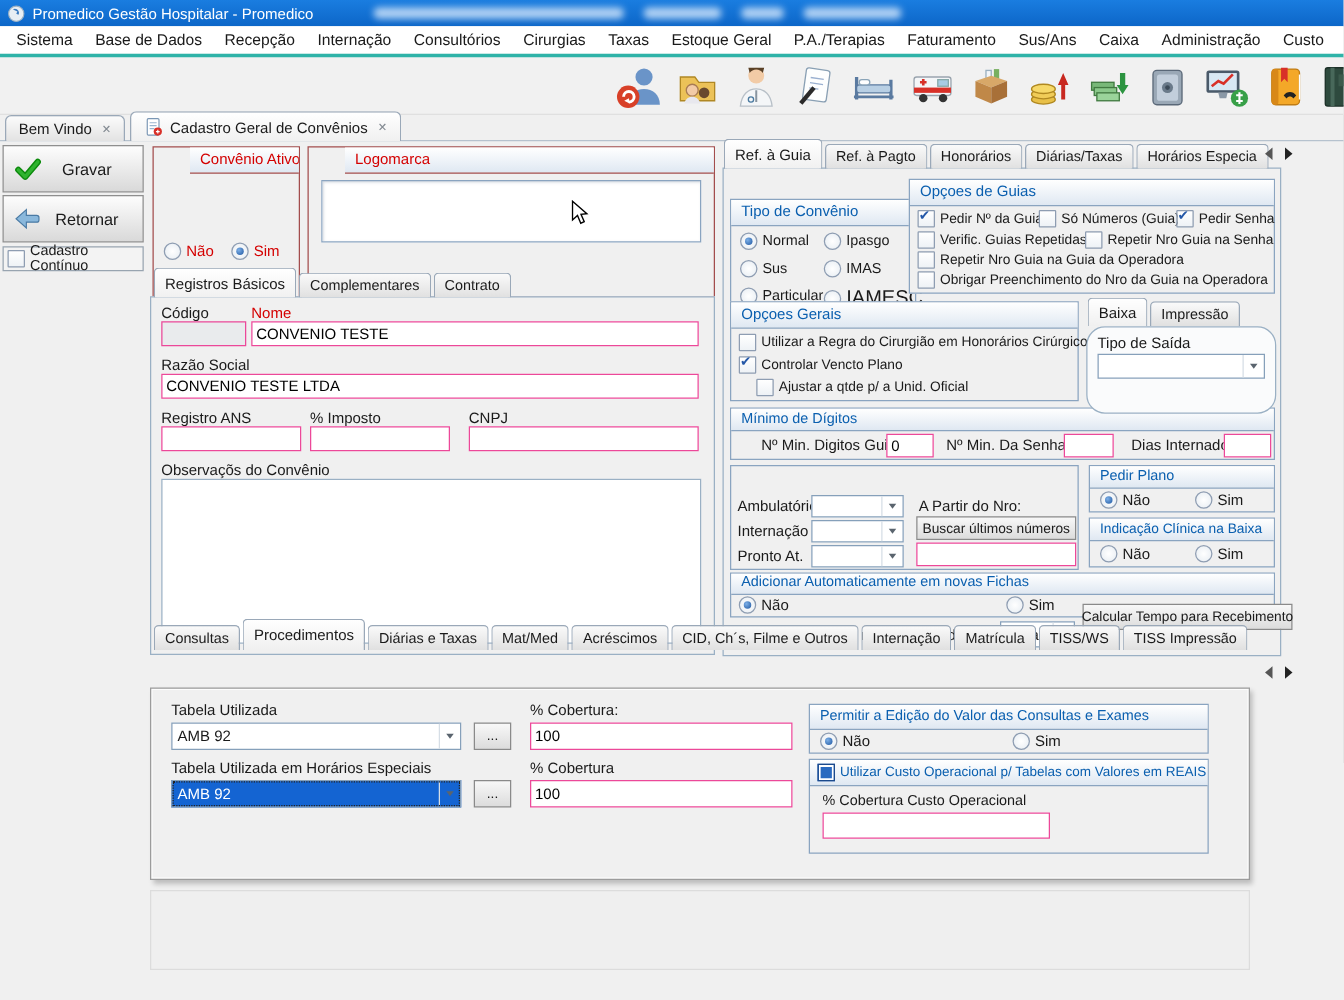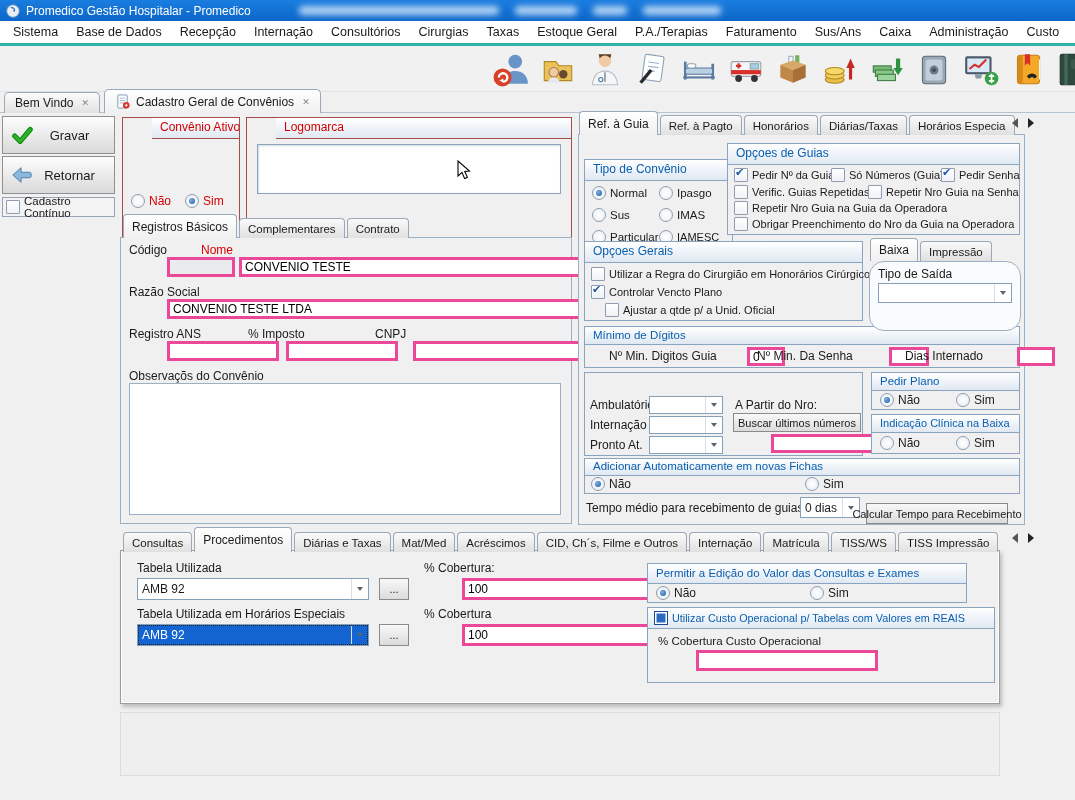--- a/index.html
+++ b/index.html
@@ -42,21 +42,21 @@
   .gb.red>.cap{color:#d40000;border-bottom-color:#a34d4d;margin-left:29px;}
   .redtxt{color:#d40000;}
   
   .lbl{position:absolute;font-size:12px;white-space:nowrap;}
   .chk{display:inline-flex;align-items:center;gap:4px;font-size:11px;white-space:nowrap;position:absolute;}
   .chk .box{width:12px;height:12px;background:linear-gradient(#fff,#eef2f6);border:1px solid #8e9db2;border-radius:1px;position:relative;flex:0 0 auto;}
   .chk.checked .box::after{content:"✔";position:absolute;left:0;top:-3px;font-size:11px;color:#2458a8;}
   .radio{display:inline-flex;align-items:center;gap:4px;font-size:12px;white-space:nowrap;position:absolute;}
   .radio .dot{width:12px;height:12px;border:1px solid #8e9db2;border-radius:50%;background:radial-gradient(#fff,#e6ecf2);position:relative;flex:0 0 auto;}
   .radio.sel .dot::after{content:"";position:absolute;left:2.5px;top:2.5px;width:6px;height:6px;border-radius:50%;background:radial-gradient(circle at 35% 35%,#7db0e8,#1e56a0);}
-  .inp{position:absolute;border:3px solid #ec4899;background:#fff;height:20px;font:12px "Liberation Sans",sans-serif;padding:0 3px;box-sizing:border-box;margin-left:38px;}
+  .inp{position:absolute;border:1px solid #ec4899;background:#fff;height:20px;font:12px "Liberation Sans",sans-serif;padding:0 3px;box-sizing:border-box;}
   .inp.dis{background:#e9ebed;}
   .combo{position:absolute;border:1px solid #86a0ba;background:#fff;display:flex;align-items:center;box-sizing:border-box;height:20px;}
   .combo .val{flex:1;padding-left:4px;font-size:12px;white-space:nowrap;overflow:hidden;}
   .combo .arr{width:16px;align-self:stretch;display:flex;align-items:center;justify-content:center;border-left:1px solid #d6dee6;}
   .combo .arr::after{content:"";border-left:3.5px solid transparent;border-right:3.5px solid transparent;border-top:4px solid #5a646e;}
   .combo.hl{background:#1464d2;outline:1px dotted #222;outline-offset:-2px;}
   .combo.hl .val{color:#fff;}
   .btn{position:absolute;border:1px solid #8a8a8a;background:linear-gradient(#f8f8f8,#dcdcdc);
        display:flex;align-items:center;justify-content:center;font-size:11px;box-sizing:border-box;white-space:nowrap;}
   
@@ -328,21 +328,21 @@
           <span>Sus</span>
         </span>
       <span class="radio" style="left:74px;top:48px;font-size:11.5px;">
           <span class="dot"></span>
           <span>IMAS</span>
         </span>
       <span class="radio" style="left:7px;top:70px;font-size:11.5px;">
           <span class="dot"></span>
           <span>Particular</span>
         </span>
-      <span class="radio" style="left:74px;top:70px;font-size:11px;">
+      <span class="radio" style="left:74px;top:70px;font-size:16px;">
           <span class="dot"></span>
           <span>IAMESC</span>
         </span>
     </div>
 
     <div class="gb" style="left:148px;top:8px;width:293px;height:92px;">
       <div class="cap">Opçoes de Guias</div>
       <span class="chk checked" style="left:6px;top:24px;">
           <span class="box"></span>
           <span>Pedir Nº da Guia</span>
@@ -472,26 +472,26 @@
           <span class="dot"></span>
           <span>Sim</span>
         </span>
     </div>
 
     <span class="lbl" style="left:7px;top:366px;">Tempo médio para recebimento de guias</span>
     <div class="combo" style="left:221px;top:362px;width:60px;height:21px;">
         <span class="val">0 dias</span>
         <span class="arr"></span>
       </div>
-    <div class="btn" style="left:287px;top:368px;width:142px;height:21px;">
+    <div class="btn" style="left:287px;top:348px;width:168px;height:21px;">
         <span>Calcular Tempo para Recebimento</span>
       </div>
   </div>
 
-  <div class="tabs" style="left:122px;top:528px;height:24px;align-items:flex-end;">
+  <div class="tabs" style="left:122px;top:496px;height:24px;align-items:flex-end;">
     <div class="tab">
         <span>Consultas</span>
       </div>
     <div class="tab active" style="height:24px;">
         <span>Procedimentos</span>
       </div>
     <div class="tab">
         <span>Diárias e Taxas</span>
       </div>
     <div class="tab">
@@ -549,21 +549,21 @@
       <span class="radio sel" style="left:8px;top:22px;">
           <span class="dot"></span>
           <span>Não</span>
         </span>
       <span class="radio" style="left:162px;top:22px;">
           <span class="dot"></span>
           <span>Sim</span>
         </span>
     </div>
 
-    <div class="gb small-cap" style="left:526px;top:56px;width:348px;height:76px;">
+    <div class="gb small-cap" style="left:526px;top:56px;width:320px;height:76px;">
       <div class="cap" style="display:flex;align-items:center;padding-left:2px;font-size:10.8px;height:20px;line-height:19px;">
         <span class="blue-sq"></span>
         <span>Utilizar Custo Operacional p/ Tabelas com Valores em REAIS</span>
       </div>
       <span class="lbl" style="left:10px;top:27px;font-size:11.5px;">% Cobertura Custo Operacional</span>
       <input class="inp" style="left: 10px; top: 42px; width: 182px; height: 21px;" value="">
     </div>
   </div>
 
   <div class="emptystrip" style="left:120px;top:712px;width:880px;height:64px;"></div>

